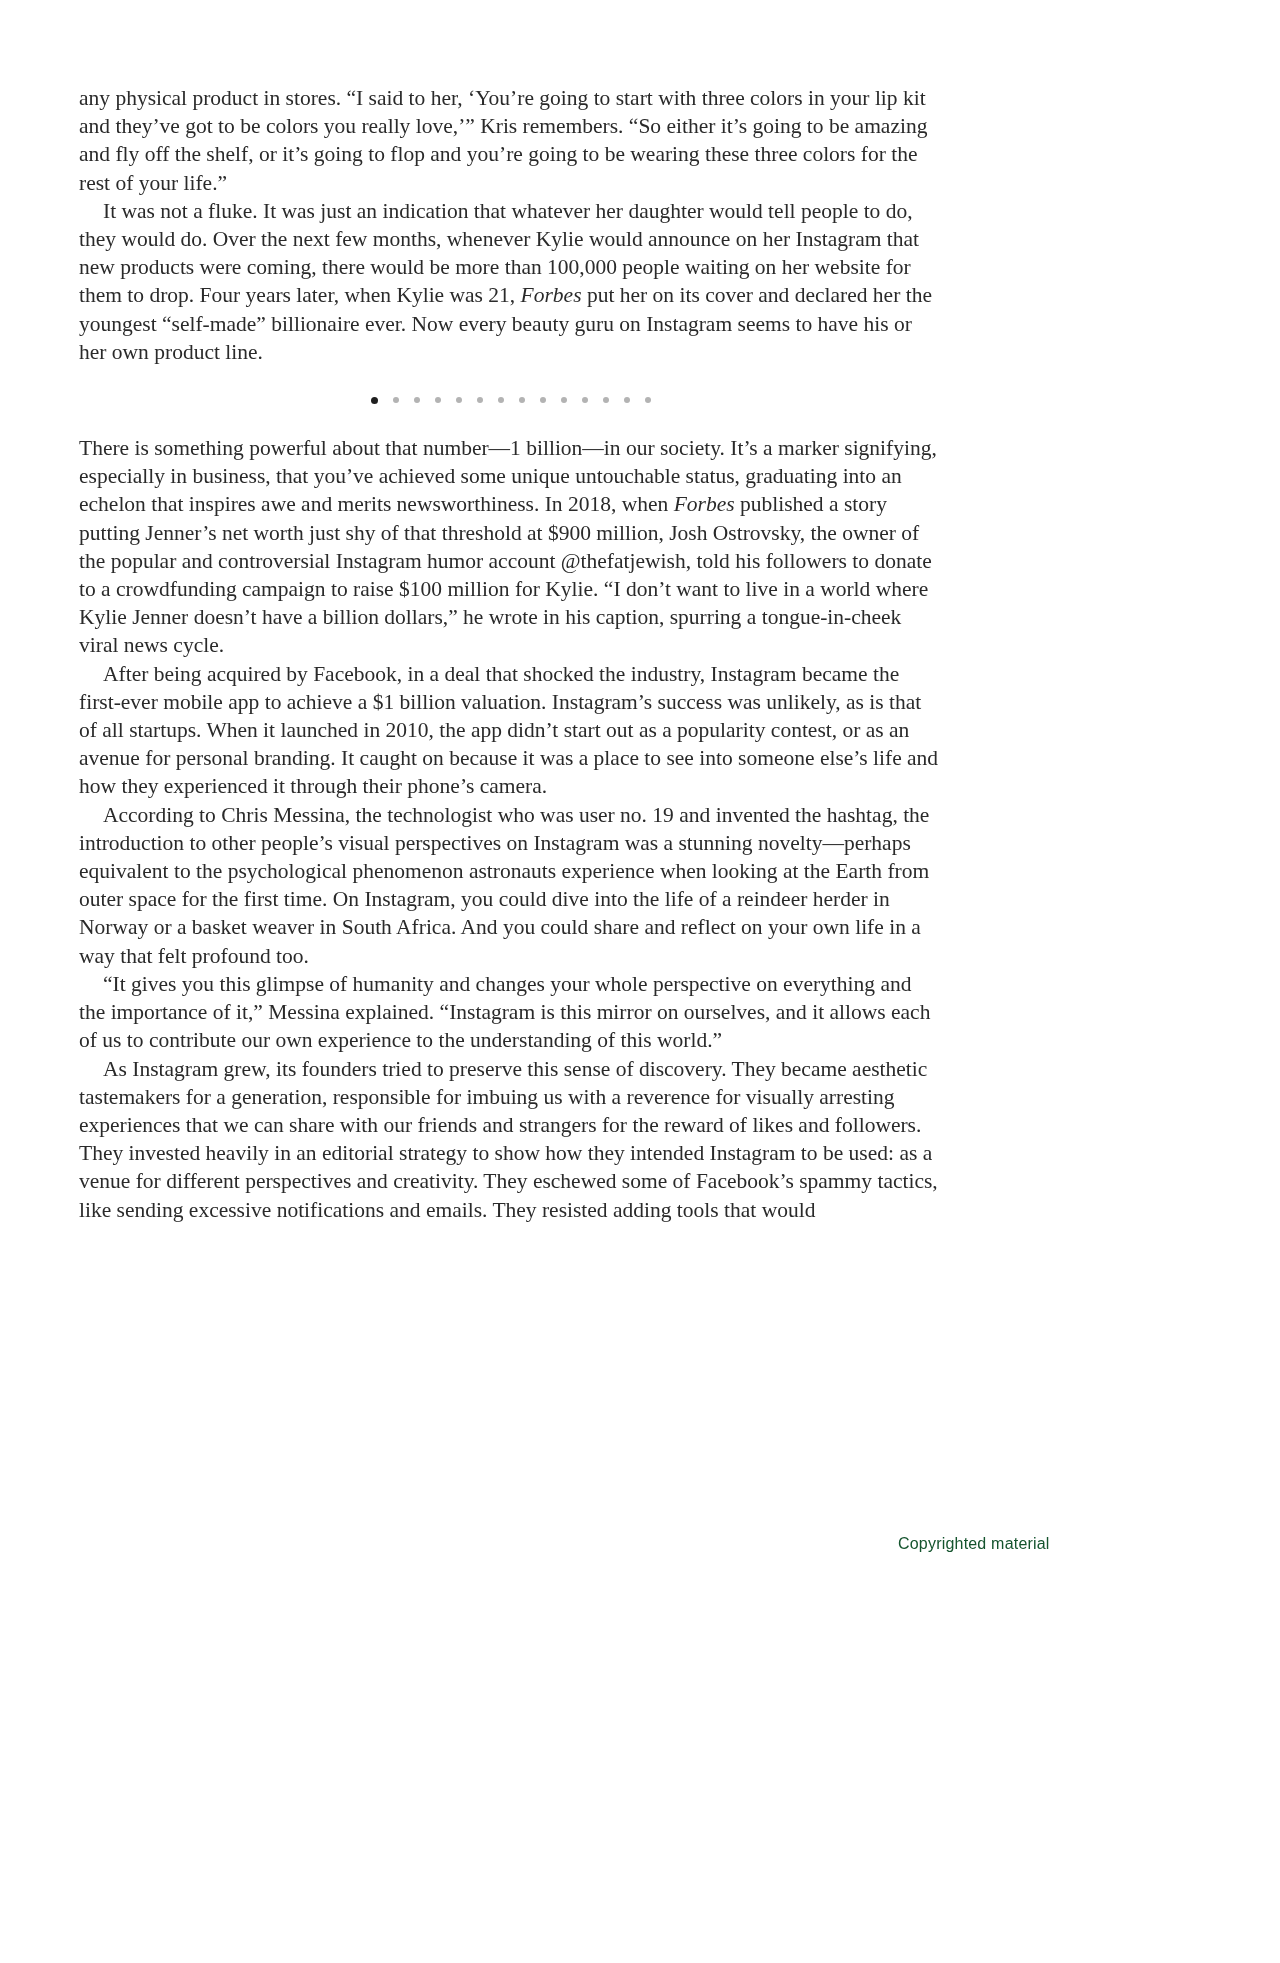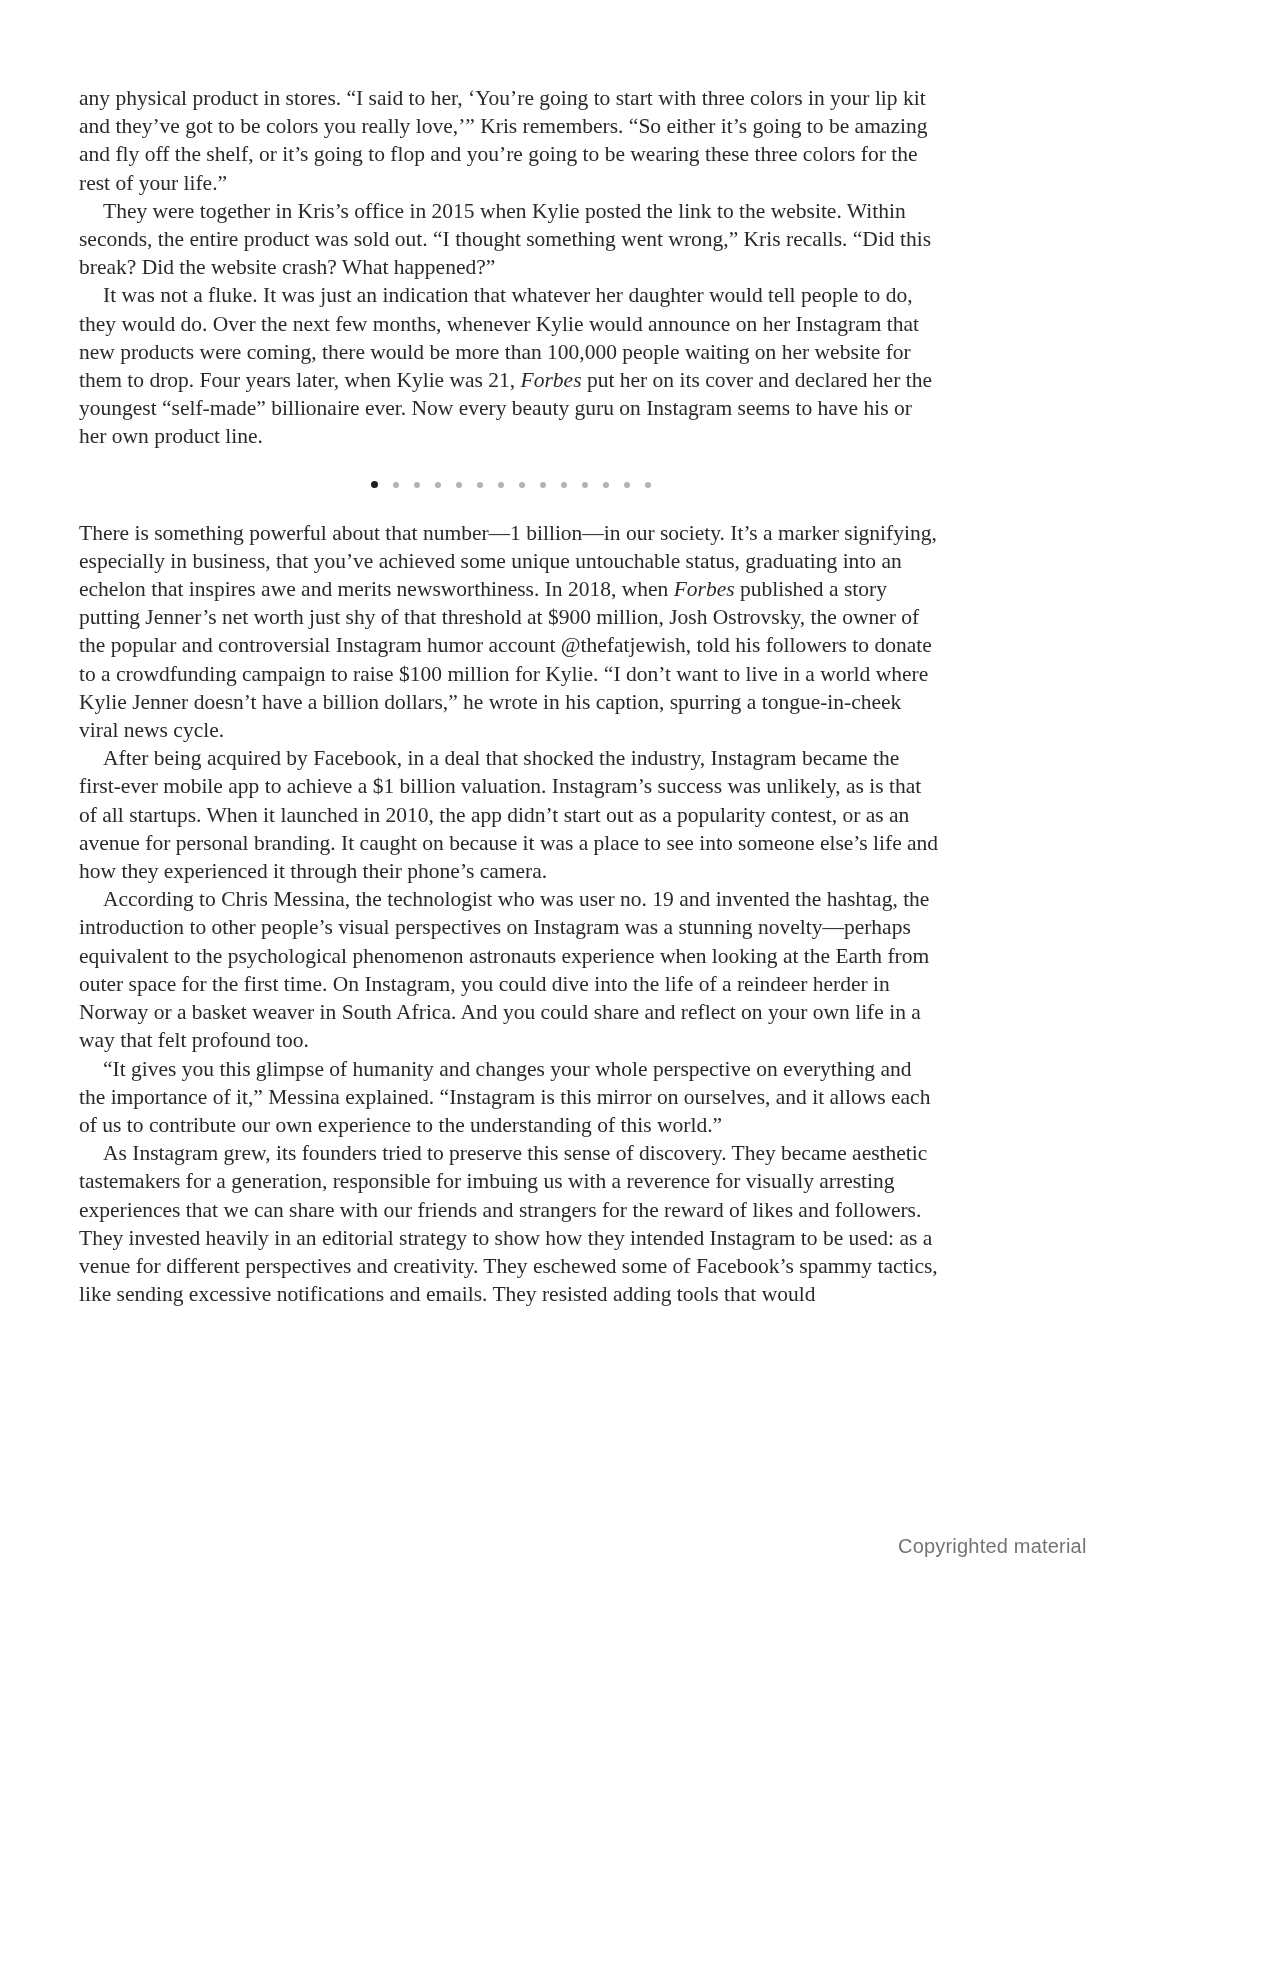--- a/index.html
+++ b/index.html
@@ -55,34 +55,33 @@
   }
   .separator .dot.active {
     width: 7px;
     height: 7px;
   }
   .watermark {
     position: absolute;
     left: 898px;
     top: 1535px;
     font-family: "Liberation Sans", "DejaVu Sans", sans-serif;
-    font-size: 20px;
-    color: #737373;
+    font-size: 16px;
+    color: #14532d;
     letter-spacing: 0.2px;
     white-space: nowrap;
   }
 </style>
 </head>
 <body>
 
 <div class="book-page">
 
   <div class="text-column first" id="section1">
       <p class="para"><span>any physical product in stores. “I said to her, ‘You’re going to start with three colors in your lip kit and they’ve got to be colors you really love,’” Kris remembers. “So either it’s going to be amazing and fly off the shelf, or it’s going to flop and you’re going to be wearing these three colors for the rest of your life.”</span></p>
-      <p class="para indent"><span>They were together in Kris’s office in 2015 when Kylie posted the link to the website. Within seconds, the entire product was sold out. “I thought something went wrong,” Kris recalls. “Did this break? Did the website crash? What happened?”</span></p>
       <p class="para indent"><span>It was not a fluke. It was just an indication that whatever her daughter would tell people to do, they would do. Over the next few months, whenever Kylie would announce on her Instagram that new products were coming, there would be more than 100,000 people waiting on her website for them to drop. Four years later, when Kylie was 21, </span><em>Forbes</em><span> put her on its cover and declared her the youngest “self-made” billionaire ever. Now every beauty guru on Instagram seems to have his or her own product line.</span></p>
     </div>
 
   <div class="separator" id="separator">
       <span class="dot active" style="background: rgb(31, 31, 31);"></span>
       <span class="dot" style="background: rgb(179, 179, 179);"></span>
       <span class="dot" style="background: rgb(179, 179, 179);"></span>
       <span class="dot" style="background: rgb(179, 179, 179);"></span>
       <span class="dot" style="background: rgb(179, 179, 179);"></span>
       <span class="dot" style="background: rgb(179, 179, 179);"></span>

